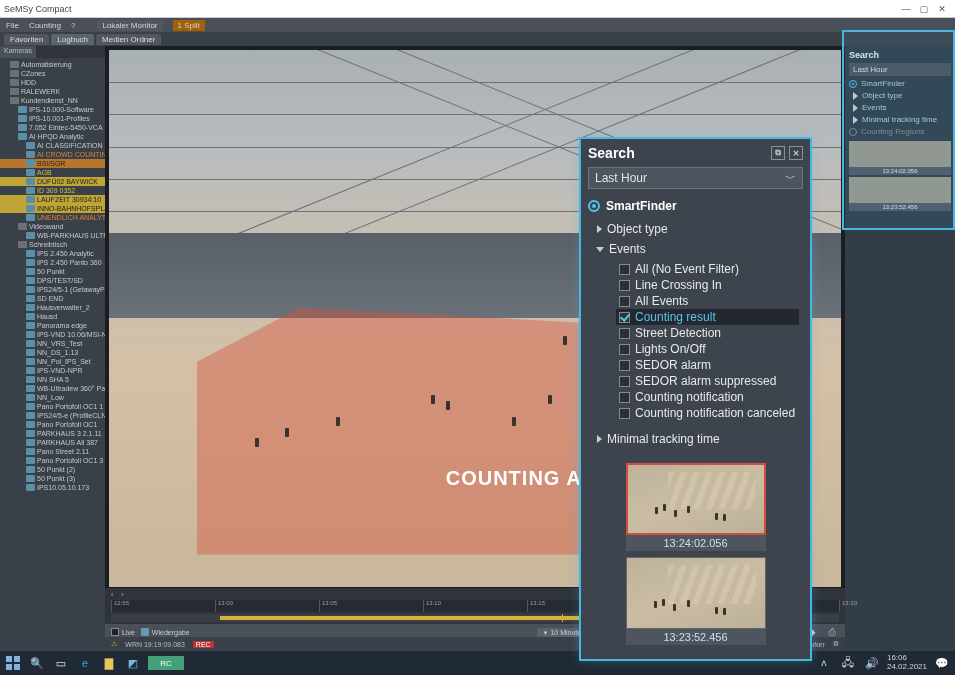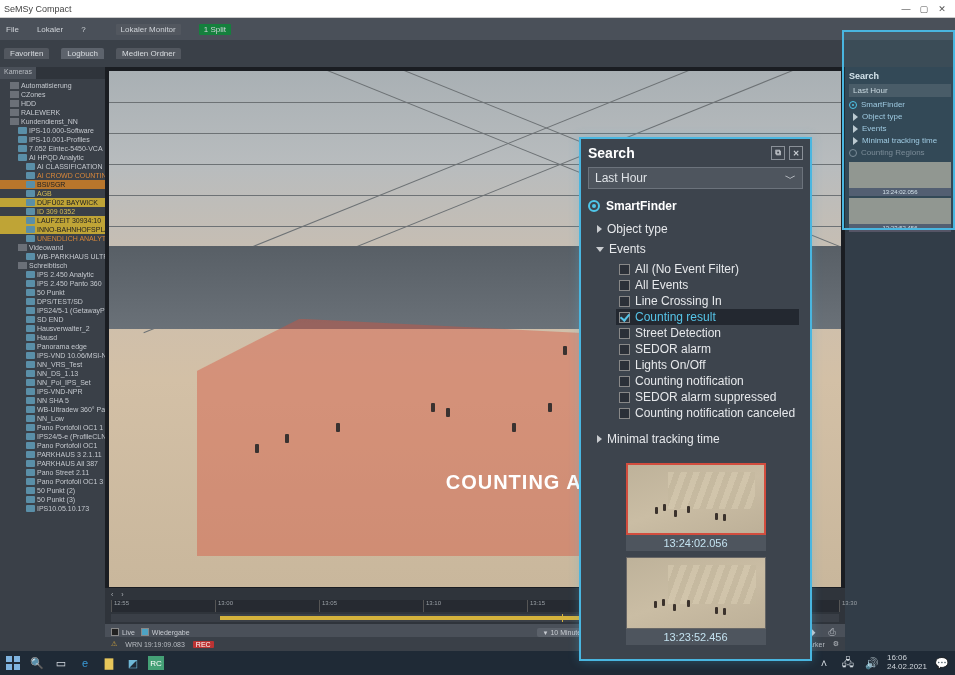--- a/index.html
+++ b/index.html
@@ -5,22 +5,22 @@
 * { margin:0; padding:0; box-sizing:border-box; font-family:"Segoe UI",Arial,sans-serif; }
 body { width:955px; height:675px; background:#fff; position:relative; overflow:hidden; }
 
 
 .titlebar { height:18px; background:#fff; border-bottom:1px solid #ccc; display:flex; align-items:center; font-size:9px; color:#444; padding:0 4px; }
 .titlebar .spacer { flex:1; }
 .titlebar .winbtn { width:18px; text-align:center; cursor:pointer; color:#555; }
 
 
 .app { position:absolute; top:18px; left:0; right:0; bottom:24px; background:#2b3038; display:flex; flex-direction:column; }
-.menubar { height:22px; background:#4a5059; display:flex; align-items:center; gap:18px; padding:0 6px; font-size:8px; color:#cfd3d8; }
-.tabbar  { height:27px; background:#3a4048; display:flex; align-items:center; gap:12px; padding:2px 4px; font-size:8px; }
+.menubar { height:14px; background:#4a5059; display:flex; align-items:center; gap:10px; padding:0 6px; font-size:8px; color:#cfd3d8; }
+.tabbar  { height:14px; background:#3a4048; display:flex; align-items:center; gap:2px; padding:2px 4px; font-size:8px; }
 .tabbar .tab { background:#52575f; color:#d8dce0; padding:1px 6px; border-radius:2px 2px 0 0; }
 .tabbar .tab.active { background:#5d636c; }
 
 .workspace { flex:1; display:flex; overflow:hidden; }
 
 
 .sidebar { width:105px; background:#3a4048; display:flex; flex-direction:column; font-size:7px; color:#c5c9cf; overflow:hidden; }
 .sidebar .sb-tabs { display:flex; height:12px; background:#2f343b; font-size:7px; color:#b8bcc2; }
 .sidebar .sb-tabs span { padding:1px 4px; }
 .tree { flex:1; overflow-y:auto; padding:2px 0; }
@@ -125,24 +125,24 @@
   <span class="spacer"></span>
   <span class="winbtn">—</span>
   <span class="winbtn">▢</span>
   <span class="winbtn">✕</span>
 </div>
 
 <div class="app">
 
   <div class="menubar">
     <span>File</span>
-    <span>Lokaler</span>
+    <span>Counting</span>
     <span>?</span>
     <span style="margin-left:12px;background:#52575f;padding:1px 5px;border-radius:1px">Lokaler Monitor</span>
-    <span style="background:#15803d;padding:1px 5px;border-radius:1px">1 Split</span>
+    <span style="background:#a16207;padding:1px 5px;border-radius:1px">1 Split</span>
   </div>
 
   <div class="tabbar" id="tabbar">
       <span class="tab">Favoriten</span>
       <span class="tab active">Logbuch</span>
       <span class="tab">Medien Ordner</span>
     </div>
 
   <div class="workspace">
 
@@ -478,21 +478,21 @@
         <rect x="8" y="0" width="6" height="6"></rect>
         <rect x="0" y="8" width="6" height="6"></rect>
         <rect x="8" y="8" width="6" height="6"></rect>
       </svg>
   </span>
   <span class="tbico">🔍</span>
   <span class="tbico">▭</span>
   <span class="tbico" style="color:#3a9bd6">e</span>
   <span class="tbico" style="color:#e7c65a">▇</span>
   <span class="tbico" style="color:#6fb8d6">◩</span>
-  <span class="tbico" style="background:#44a076;color:#fff;font-size:8px;width:16px;height:14px">RC</span>
+  <span class="tbico" style="background:#44a076;color:#fff;font-size:8px;width:36px;height:14px">RC</span>
   <span class="spacer"></span>
   <span class="tbico">˄</span>
   <span class="tbico">🖧</span>
   <span class="tbico">🔊</span>
   <div class="clock">
     <div>16:06</div>
       <div>24.02.2021</div>
   </div>
   <span class="tbico">💬</span>
 </div>
@@ -521,49 +521,49 @@
         <span class="arrow-d"></span>
         <span>Events</span>
       </div>
     <div class="evlist" id="evlist">
         <div class="evrow">
           <span class="evchk"></span>
           <span>All (No Event Filter)</span>
         </div>
         <div class="evrow">
           <span class="evchk"></span>
+          <span>Line Crossing In</span>
+        </div>
+        <div class="evrow">
+          <span class="evchk"></span>
           <span>All Events</span>
         </div>
-        <div class="evrow">
-          <span class="evchk"></span>
-          <span>Line Crossing In</span>
-        </div>
         <div class="evrow sel">
           <span class="evchk"></span>
           <span>Counting result</span>
         </div>
         <div class="evrow">
           <span class="evchk"></span>
           <span>Street Detection</span>
         </div>
         <div class="evrow">
           <span class="evchk"></span>
+          <span>Lights On/Off</span>
+        </div>
+        <div class="evrow">
+          <span class="evchk"></span>
           <span>SEDOR alarm</span>
         </div>
         <div class="evrow">
           <span class="evchk"></span>
-          <span>Lights On/Off</span>
+          <span>SEDOR alarm suppressed</span>
         </div>
         <div class="evrow">
           <span class="evchk"></span>
           <span>Counting notification</span>
-        </div>
-        <div class="evrow">
-          <span class="evchk"></span>
-          <span>SEDOR alarm suppressed</span>
         </div>
         <div class="evrow">
           <span class="evchk"></span>
           <span>Counting notification canceled</span>
         </div>
       </div>
     <div class="g-head" style="margin-top:8px">
         <span class="arrow-r"></span>
         <span>Minimal tracking time</span>
       </div>

